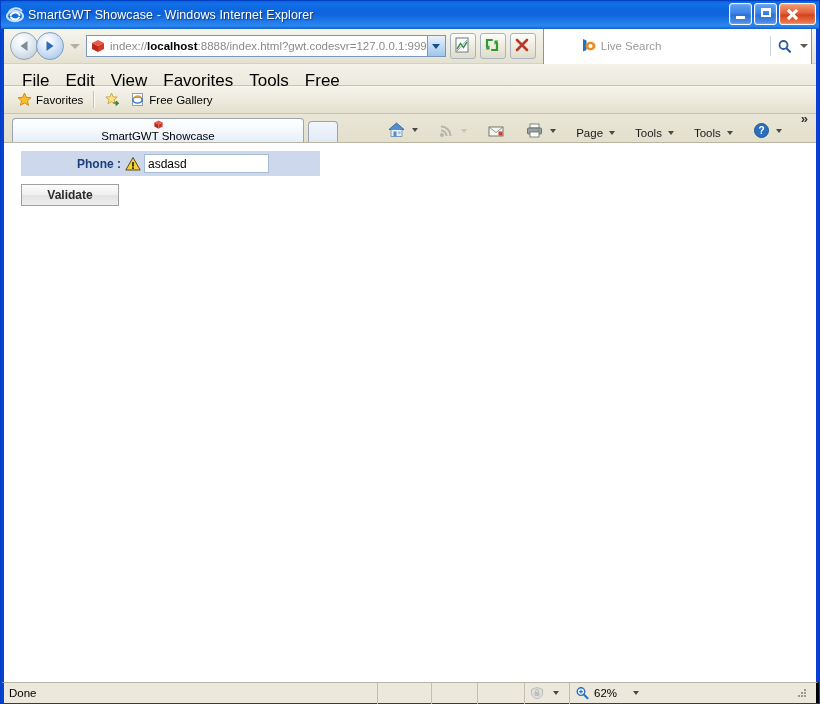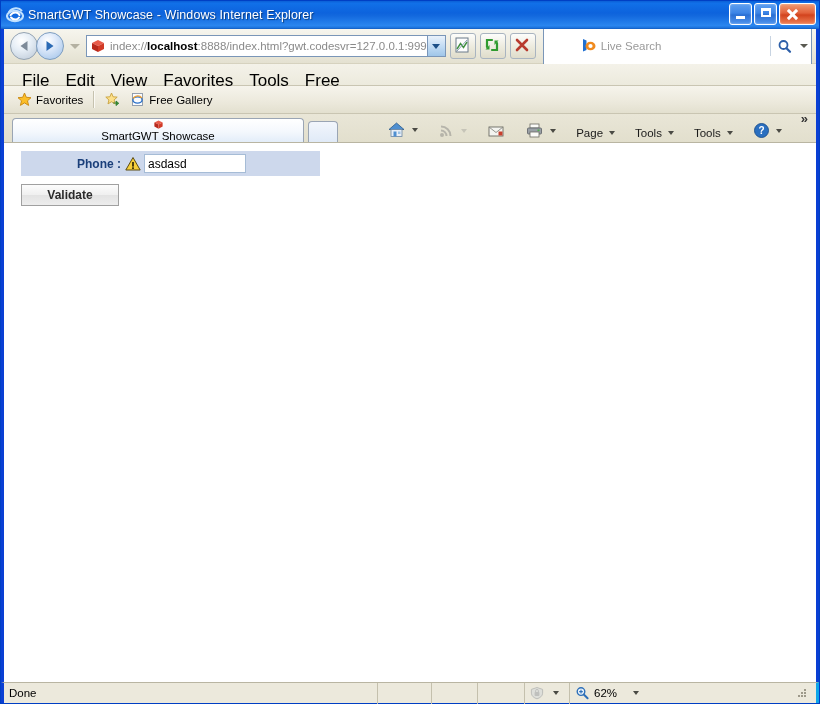--- a/index.html
+++ b/index.html
@@ -346,21 +346,21 @@
     white-space: nowrap;
     font-family: "Liberation Sans", sans-serif;
   }
   .warn-icon {
     width: 16px; height: 16px;
     flex: 0 0 16px;
     position: relative;
     margin-right: 3px;
   }
   .phone-input {
-    width: 102px; height: 19px;
+    width: 125px; height: 19px;
     box-sizing: border-box;
     background: #fff;
     border: 1px solid #a6bcd6;
     font-family: "Liberation Sans", sans-serif;
     font-size: 12px;
     color: #000;
     padding: 0 3px;
     outline: none;
   }
   .validate-btn {
@@ -621,21 +621,21 @@
             <rect x="7.1" y="11.3" width="1.8" height="1.7" fill="#3a2f08"></rect>
           </svg>
         </div>
         <input class="phone-input" type="text" value="asdasd" style="">
       </div>
       <button class="validate-btn">Validate</button>
     </div>
 
   </div>
 
-  <div class="statusbar" style="border-left:3px solid #0a3fd4;border-right:3px solid #0ea5e9;box-sizing:border-box;">
+  <div class="statusbar" style="border-left:3px solid #0a3fd4;border-right:3px solid #000000;box-sizing:border-box;">
     <div class="st-cell st-done">
       <span>Done</span>
     </div>
     <div class="st-cell st-blank1"></div>
     <div class="st-cell st-blank2"></div>
     <div class="st-cell st-blank3"></div>
     <div class="st-cell st-prot">
       <svg width="16" height="14" viewBox="0 0 16 14" style="opacity:0.45">
         <path d="M7 1.5 L12.6 3.4 V7.2 C12.6 10, 9.9 12, 7 12.8 C4.1 12, 1.4 10, 1.4 7.2 V3.4 Z" fill="#cfd4d9" stroke="#7a8088" stroke-width="0.9"></path>
         <rect x="4.6" y="6" width="4.8" height="4" rx="0.7" fill="#8a9099"></rect>

